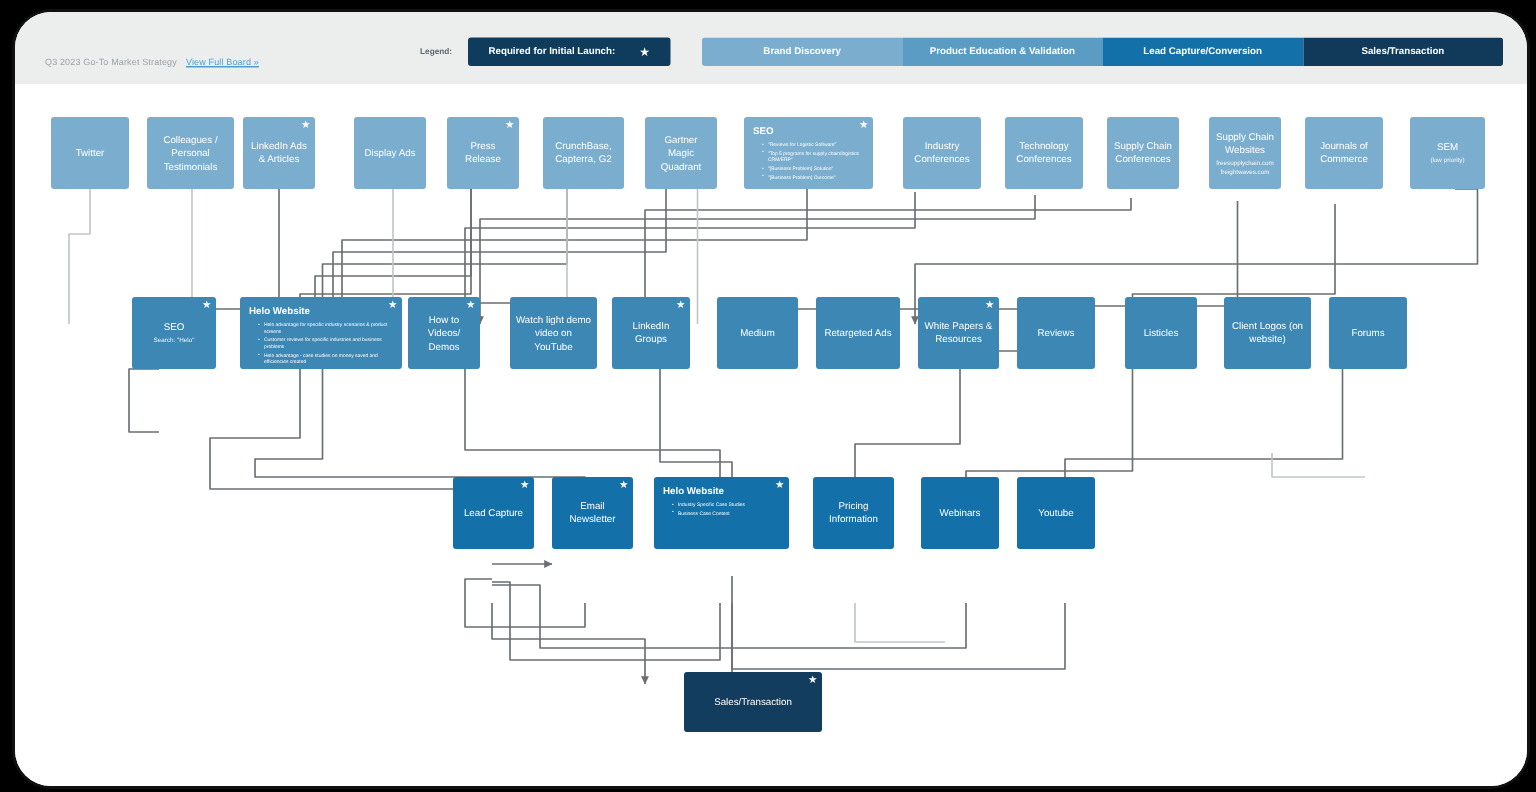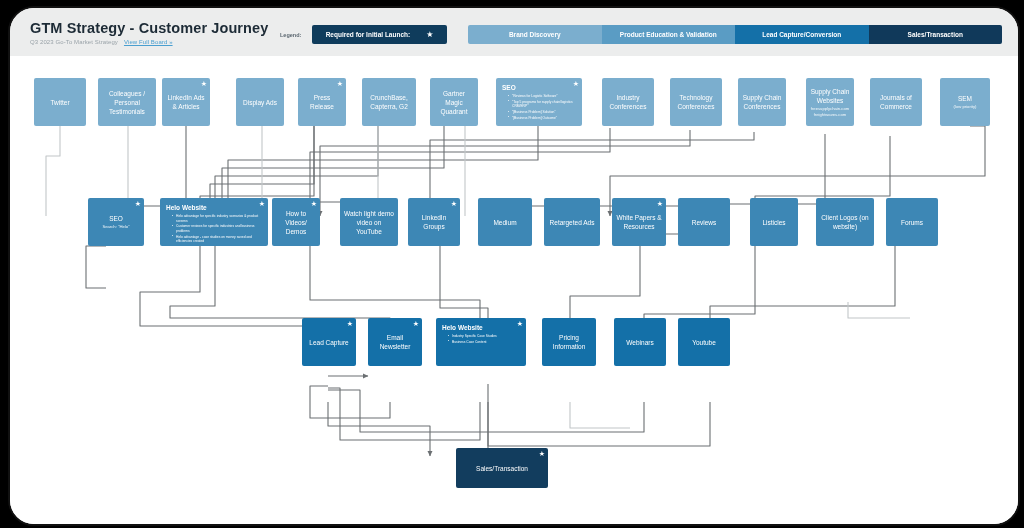--- a/index.html
+++ b/index.html
@@ -59,21 +59,20 @@
   .node.doc li{font-size:3.3px;line-height:4.6px;position:relative;
                padding-left:4px;margin-bottom:1.2px;}
   .node.doc li:before{content:"•";position:absolute;left:0;top:-0.5px;}
 </style>
 </head>
 <body>
 
 <div class="device">
 
   <div class="header">
-    <div class="title">GTM Strategy - Customer Journey</div>
     <div class="subtitle">
       <span>Q3 2023 Go-To Market Strategy</span><a class="lnk" href="#">View Full Board »</a>
     </div>
 
     <div class="legend-label">Legend:</div>
 
     <div class="legend-req">
       <span>Required for Initial Launch:</span>
       <span class="star">★</span>
     </div>

